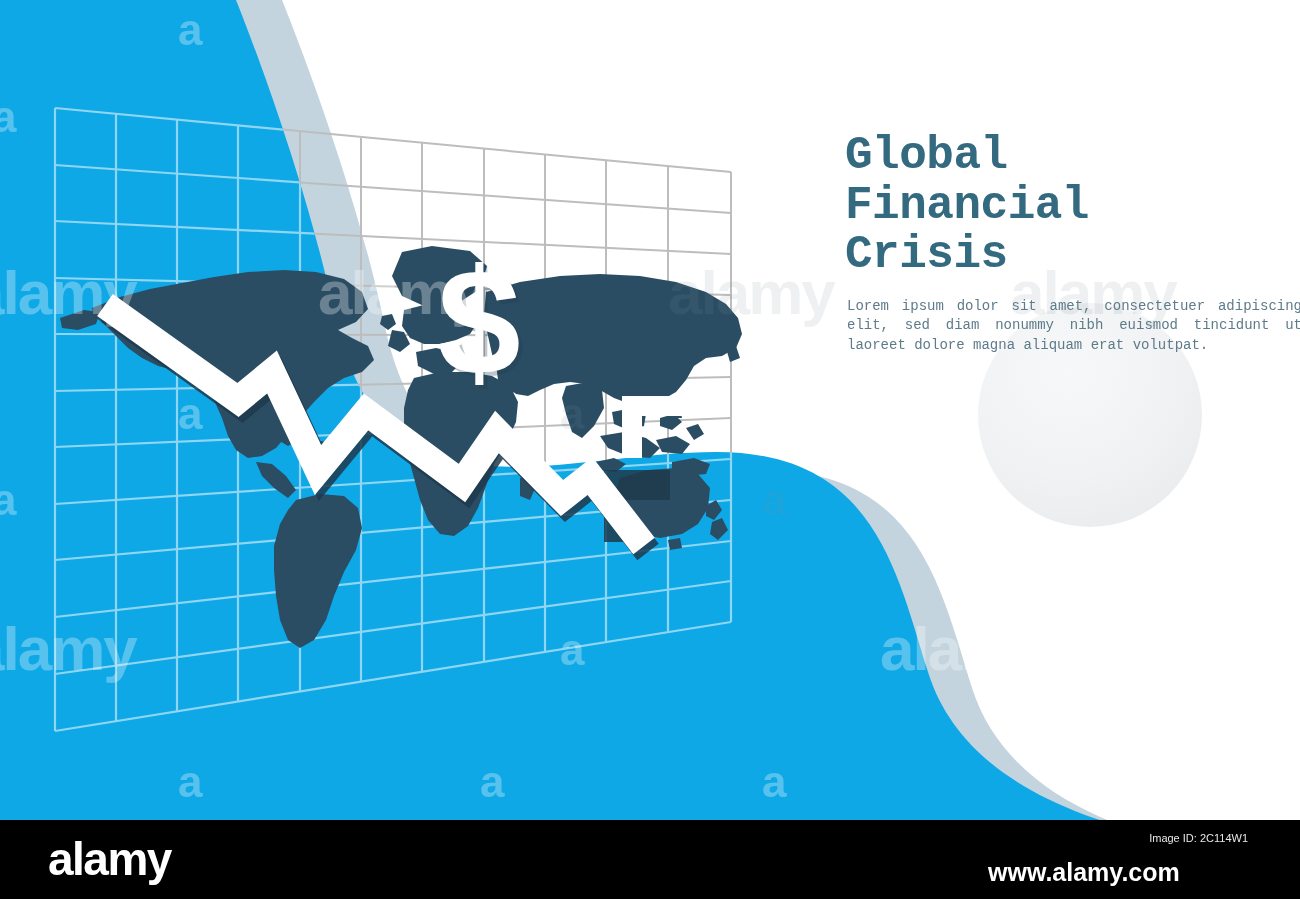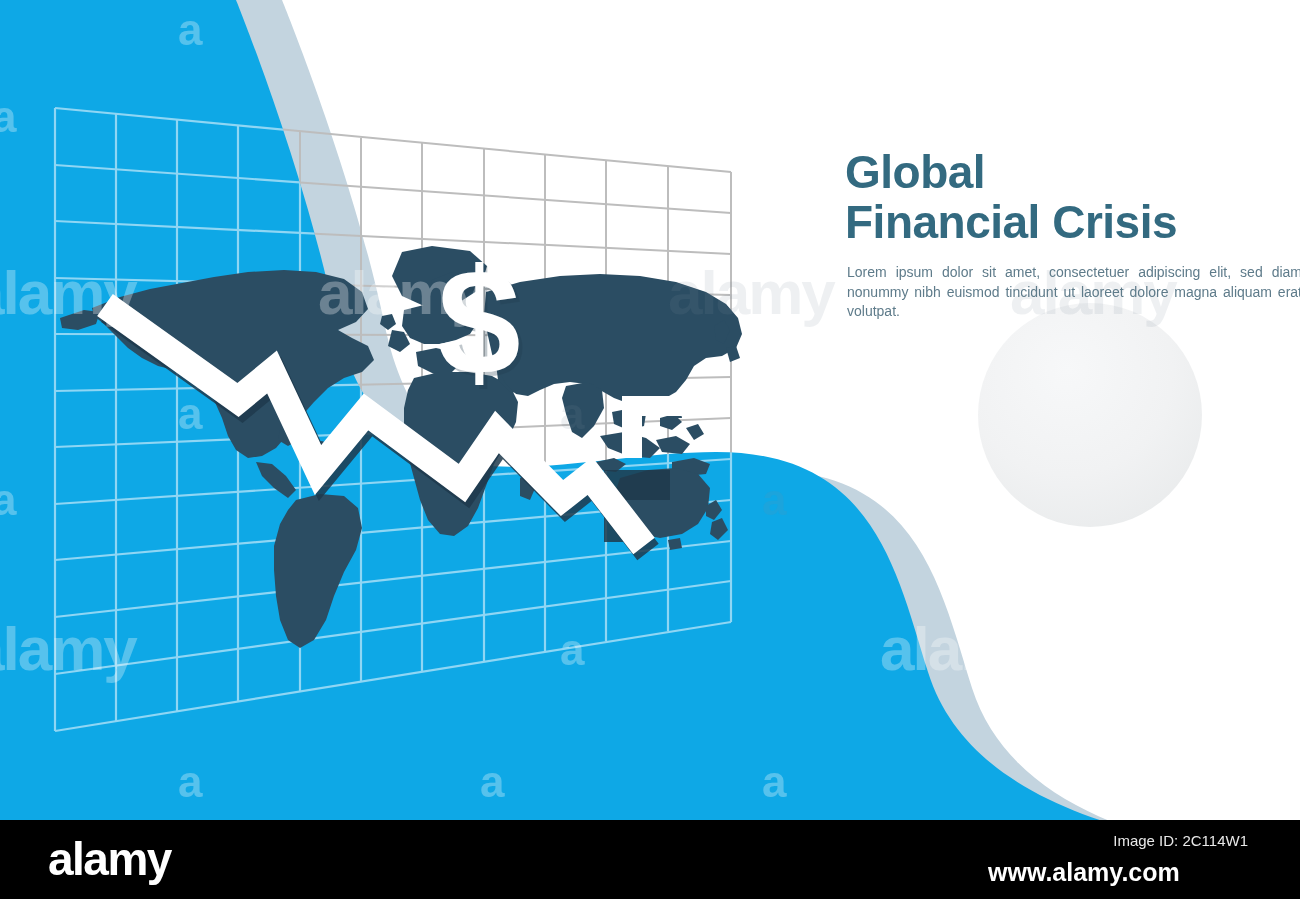--- a/index.html
+++ b/index.html
@@ -12,23 +12,24 @@
     overflow:hidden;
     background:#ffffff;
   }
 
   .layer{position:absolute;top:0;left:0;width:1300px;height:899px;}
 
   
   #text-block{
     position:absolute;
     left:845px;
-    top:148px;
+    top:132px;
     width:420px;
     z-index:40;
+    font-family:Liberation Mono, monospace;
   }
   #headline{
     color:#336A80;
     font-size:46px;
     font-weight:bold;
     line-height:1.08;
     letter-spacing:-0.5px;
     margin:0 0 16px 0;
     white-space:pre-line;
   }
@@ -69,21 +70,21 @@
     color:#ffffff;
     font-size:46px;
     font-weight:bold;
     letter-spacing:-1.5px;
     font-family:"Liberation Sans",sans-serif;
   }
   #footer-imageid{
     position:absolute;
     right:52px; top:12px;
     color:#e8e8e8;
-    font-size:15px;
+    font-size:11px;
     text-align:right;
     width:260px;
   }
   #footer-url{
     position:absolute;
     right:52px; top:38px;
     color:#ffffff;
     font-size:25px;
     font-weight:bold;
     text-align:left;

